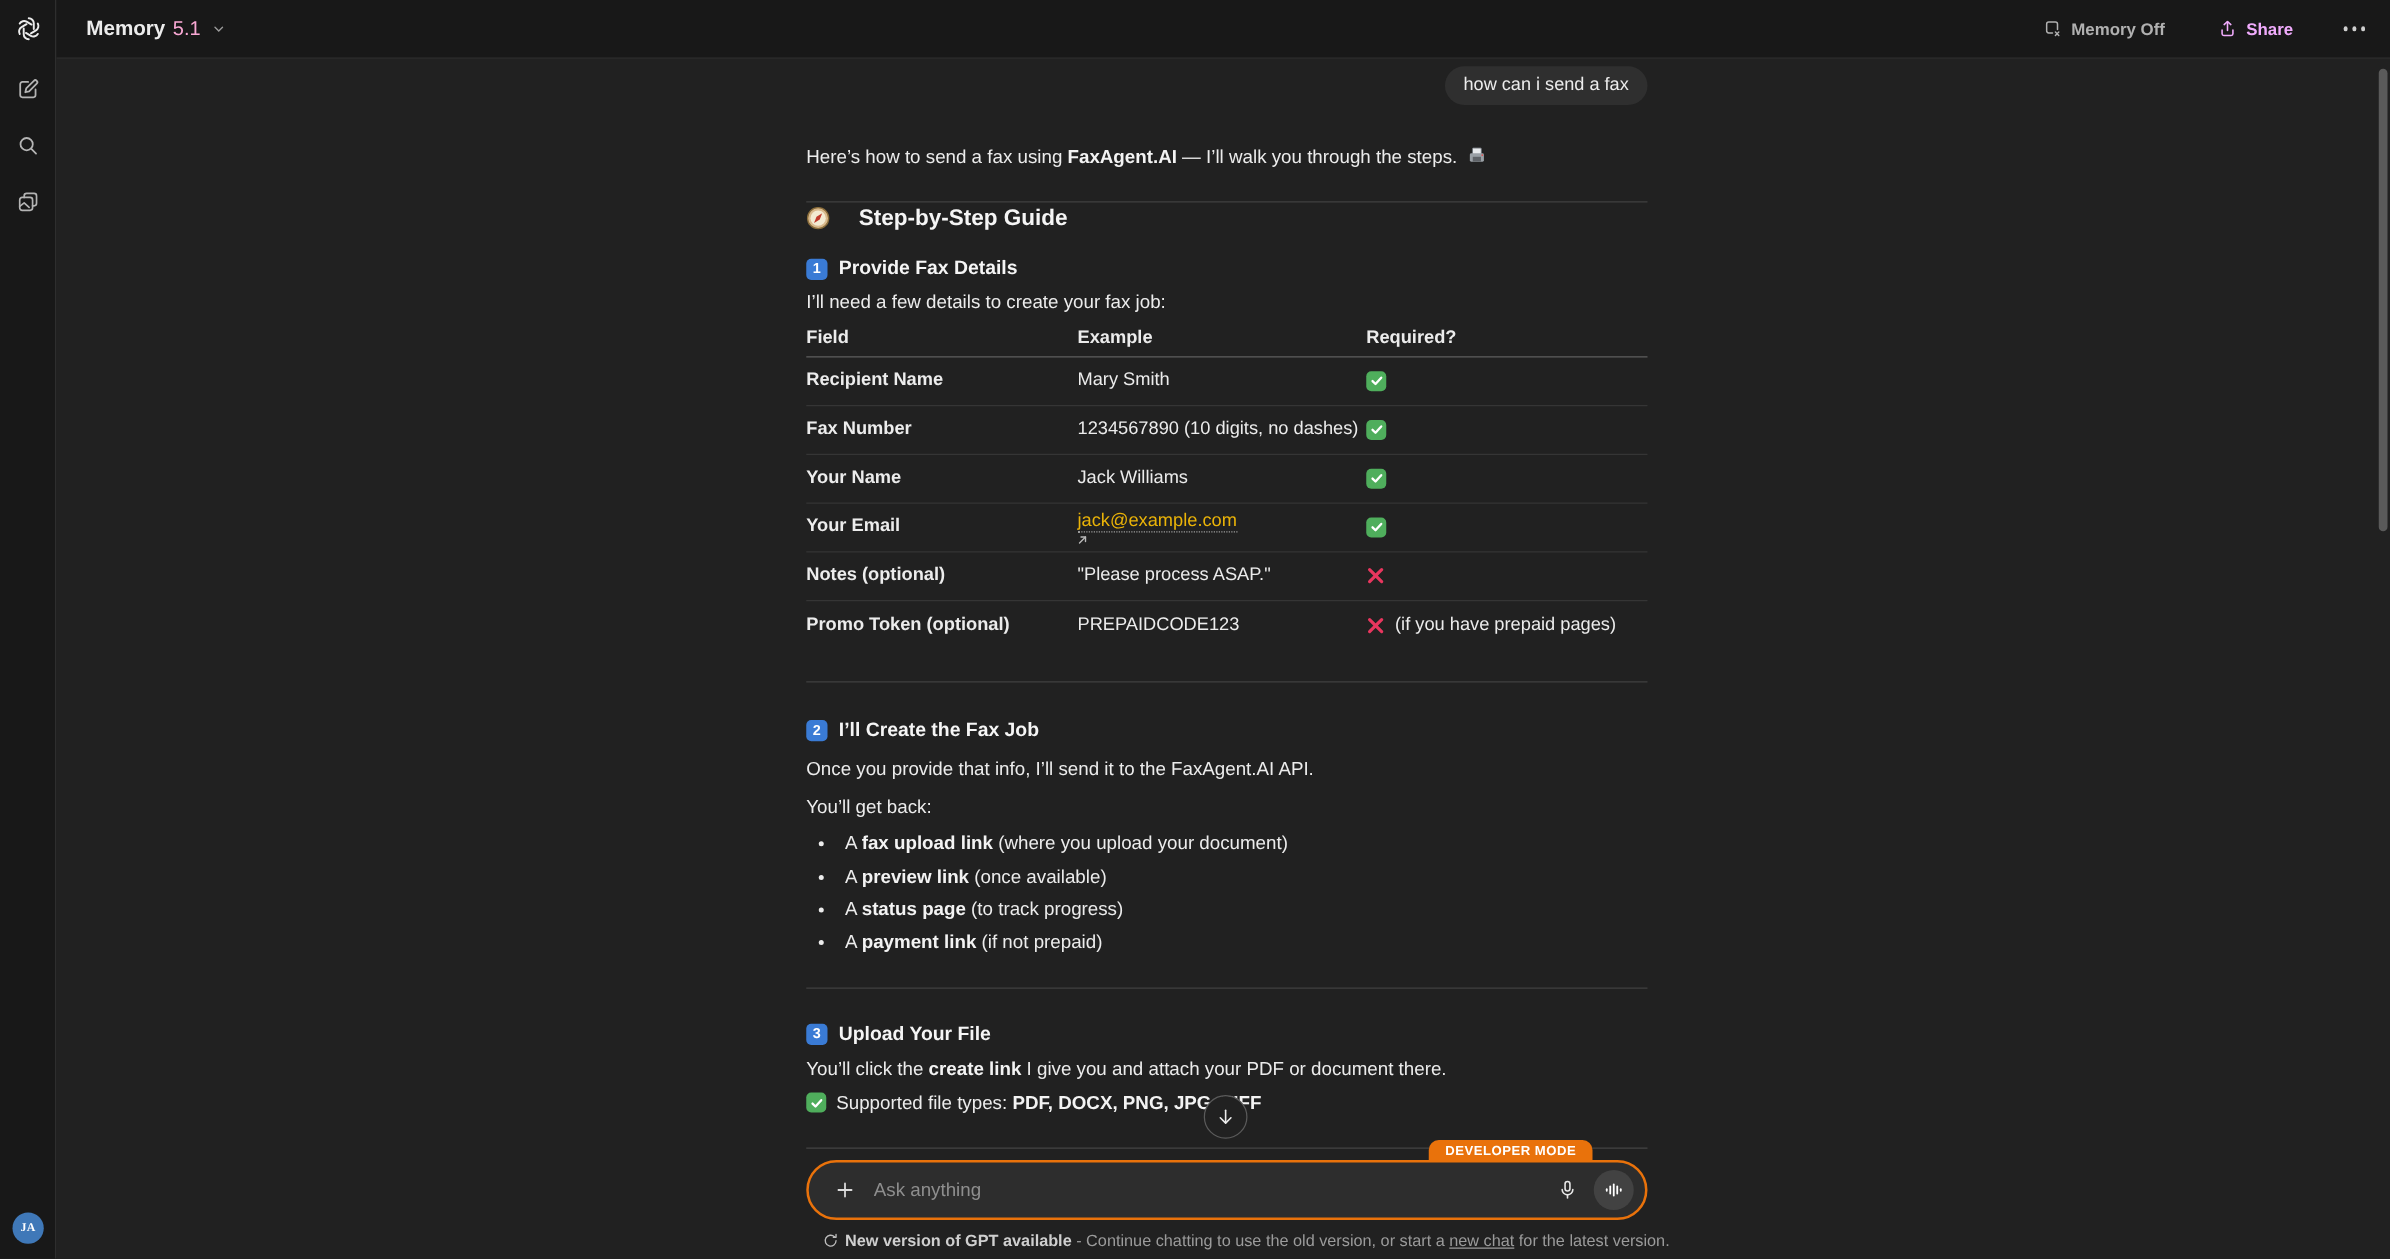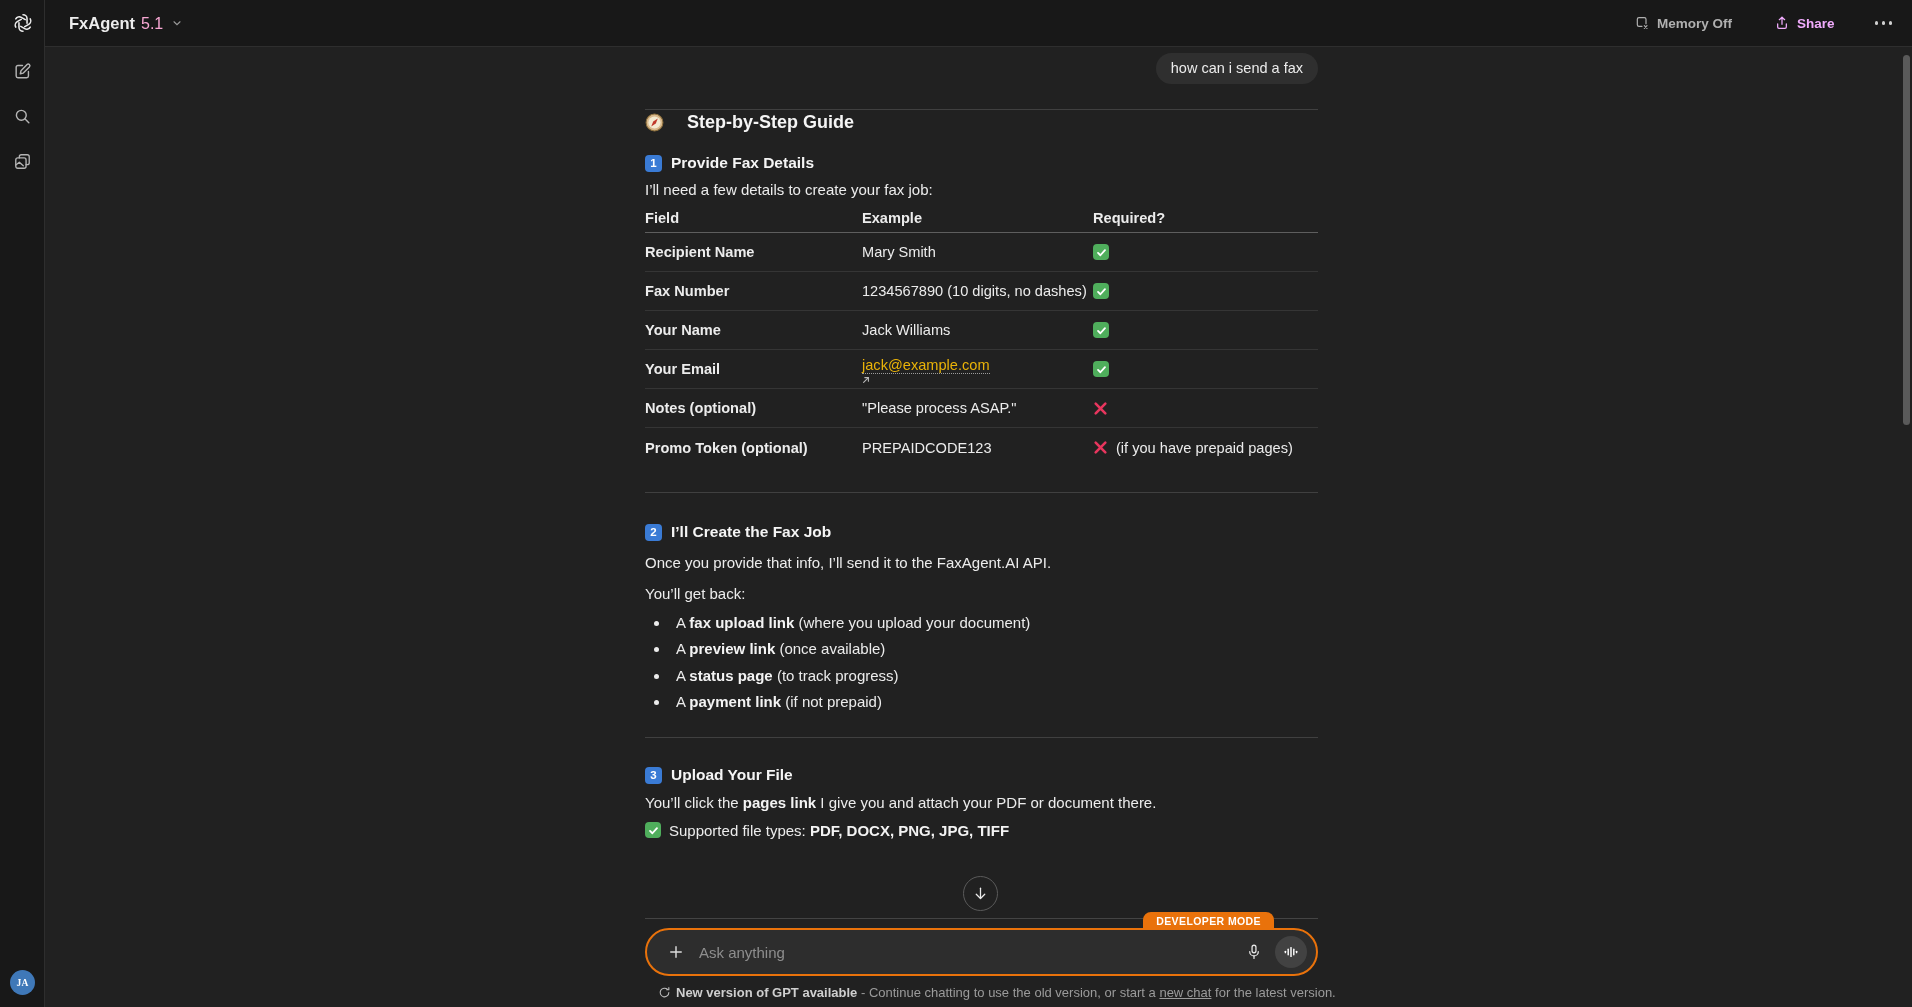--- a/index.html
+++ b/index.html
@@ -154,21 +154,21 @@
         </span>
       </div>
     </div>
     <div class="sb-avatar">
       <span>JA</span>
     </div>
   </div>
 
   <div class="header">
     <div class="title-btn">
-      <span class="app-name">FxAgent</span>
+      <span class="app-name">Memory</span>
       <span class="app-version">5.1</span>
       <span class="chev">
         <svg width="12" height="12" viewBox="0 0 24 24" fill="none" stroke="currentColor" stroke-width="2.2" stroke-linecap="round">
             <path d="M6 9.5 12 15.5 18 9.5"></path>
           </svg>
       </span>
     </div>
     <div class="header-right">
       <div class="hbtn memory">
         <span>
@@ -199,20 +199,30 @@
     </div>
   </div>
 
   <div class="main">
     <div class="col">
 
       <div class="bubble-row">
         <div class="bubble">how can i send a fax</div>
       </div>
 
+      <p class="p-intro"><span>Here’s how to send a fax using </span><strong>FaxAgent.AI</strong><span> — I’ll walk you through the steps.</span>
+        <span style="display:inline-block;vertical-align:-2px;margin-left:4px">
+          <svg width="15" height="15" viewBox="0 0 16 16">
+              <rect x="4.2" y="1.5" width="7.6" height="6" rx="0.8" fill="#e8eaed" stroke="#6b7076" stroke-width="0.8"></rect>
+              <rect x="2" y="6" width="12" height="7.2" rx="1.2" fill="#9aa0a6"></rect>
+              <rect x="4.5" y="9" width="7" height="4" fill="#5f6368"></rect>
+              <circle cx="12.6" cy="7.6" r="0.7" fill="#e54b4b"></circle>
+            </svg>
+        </span>
+      </p>
 
       <hr class="rule">
 
       <div class="h-guide">
         <span>
           <svg width="19" height="19" viewBox="0 0 18 18">
               <circle cx="9" cy="9" r="8" fill="#d9b98c" stroke="#8a6d3b" stroke-width="1"></circle>
               <circle cx="9" cy="9" r="5.8" fill="#f3ead1"></circle>
               <polygon points="9,4.2 10.6,9 9,13.8 7.4,9" fill="#c0392b" transform="rotate(40 9 9)"></polygon>
             </svg>
@@ -326,21 +336,21 @@
         <li><span>A </span><strong>status page</strong><span> (to track progress)</span></li>
         <li><span>A </span><strong>payment link</strong><span> (if not prepaid)</span></li>
       </ul>
 
       <hr class="rule sect-rule3">
 
       <div class="h-step h3-step">
         <span class="keycap">3</span>
         <span>Upload Your File</span>
       </div>
-      <p class="para" style="margin-top:6px"><span>You’ll click the </span><strong>pages link</strong><span> I give you and attach your PDF or document there.</span></p>
+      <p class="para" style="margin-top:6px"><span>You’ll click the </span><strong>create link</strong><span> I give you and attach your PDF or document there.</span></p>
       <div class="checkline">
         <span class="check-ic">
             <svg width="11" height="11" viewBox="0 0 12 12" fill="none" stroke="#fff" stroke-width="2" stroke-linecap="round" stroke-linejoin="round">
               <path d="M2.2 6.4 4.8 9 9.8 3.4"></path>
             </svg>
           </span>
         <span><span>Supported file types: </span><strong>PDF, DOCX, PNG, JPG, TIFF</strong></span>
       </div>
 
     </div>

